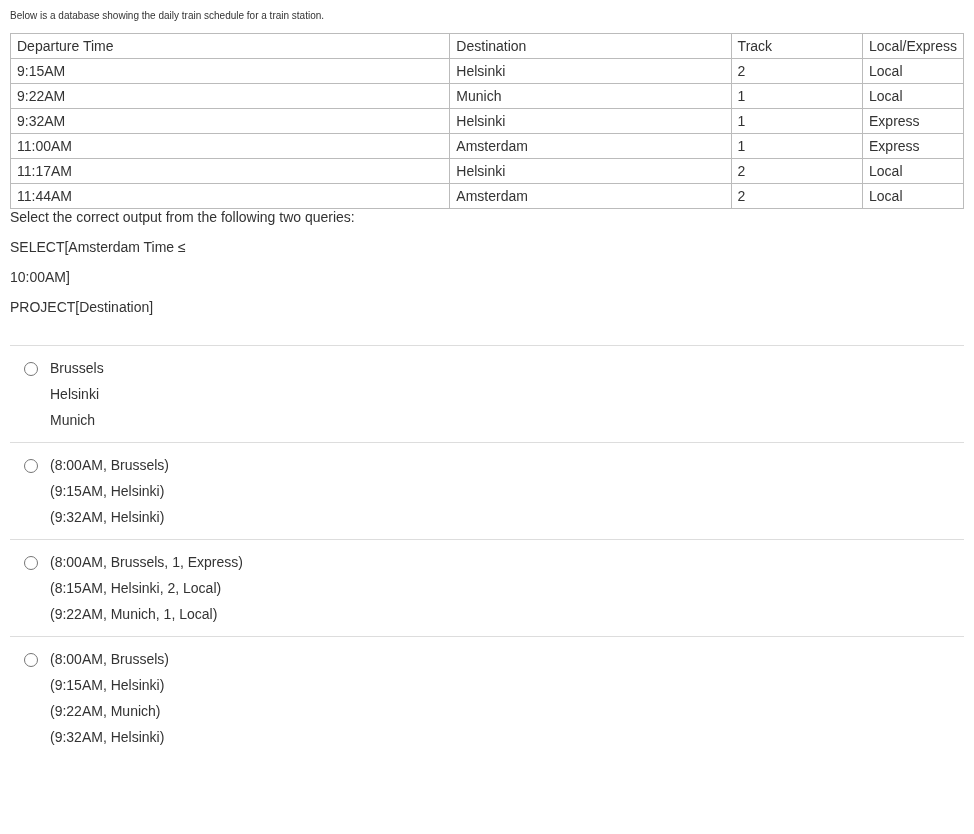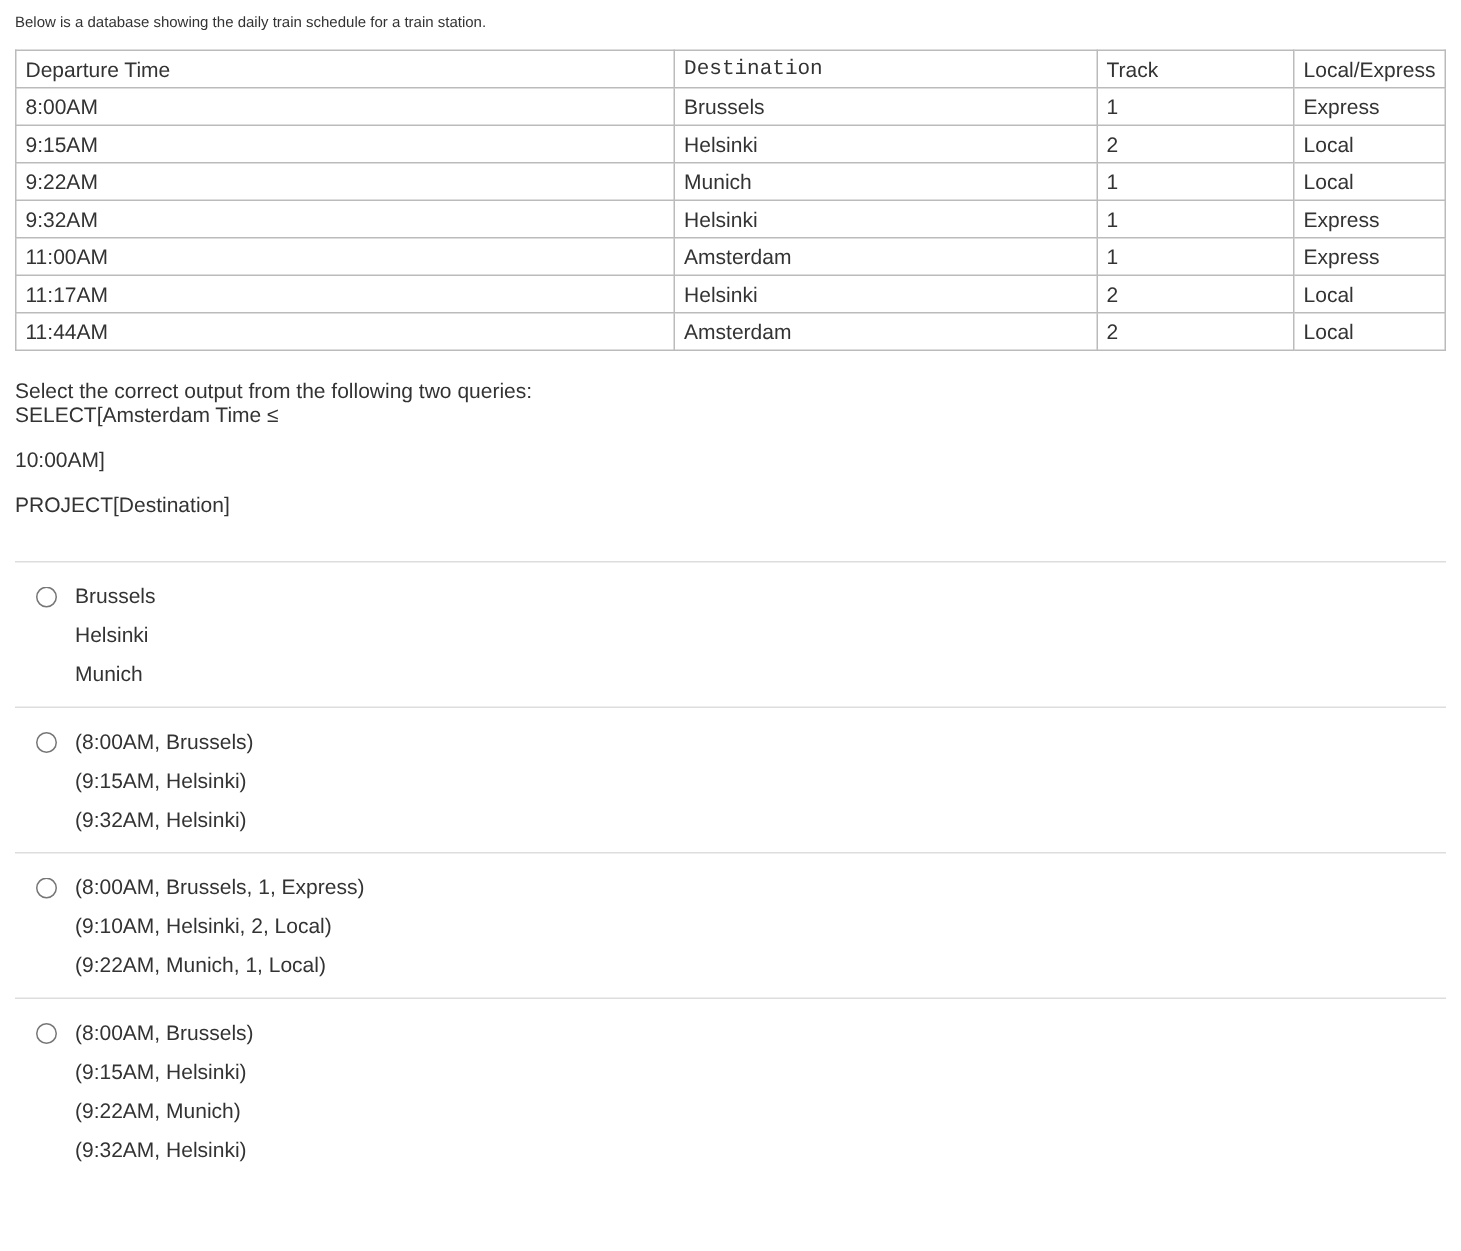--- a/index.html
+++ b/index.html
@@ -16,37 +16,37 @@
       background: #fff;
     }
     .intro-text {
       margin-bottom: 12px;
       font-size: 10px;
       color: #333;
     }
     table.schedule {
       width: 100%;
       border-collapse: collapse;
-      margin-bottom: 18px;
       padding-left: 24px;
     }
     table.schedule th,
     table.schedule td {
       border: 1px solid #bbb;
       padding: 4px 6px;
       text-align: left;
       font-weight: normal;
       font-size: 14px;
       color: #333;
     }
     .col-departure { width: 47%; }
-    .col-destination { width: 30%; font-family: Liberation Mono, monospace; }
+    .col-destination { width: 30%; }
     .col-track { width: 14%; }
     .col-type { width: 9%; }
     .question-text {
+      margin-bottom: 14px;
       font-size: 14px;
     }
     .query-line {
       margin-bottom: 14px;
       font-size: 14px;
     }
     .options-container {
       margin-top: 30px;
     }
     .option-block {
@@ -87,26 +87,20 @@
 <table class="schedule">
   <thead>
     <tr>
       <th class="col-departure">Departure Time</th>
       <th class="col-destination">Destination</th>
       <th class="col-track">Track</th>
       <th class="col-type">Local/Express</th>
     </tr>
   </thead>
   <tbody>
-      <tr>
-        <td>8:00AM</td>
-        <td>Brussels</td>
-        <td>1</td>
-        <td>Express</td>
-      </tr>
       <tr>
         <td>9:15AM</td>
         <td>Helsinki</td>
         <td>2</td>
         <td>Local</td>
       </tr>
       <tr>
         <td>9:22AM</td>
         <td>Munich</td>
         <td>1</td>
@@ -161,21 +155,21 @@
       <div class="option-content">
         <p class="option-line">(8:00AM, Brussels)</p>
         <p class="option-line">(9:15AM, Helsinki)</p>
         <p class="option-line">(9:32AM, Helsinki)</p>
       </div>
     </div>
     <div class="option-block">
       <div class="radio-wrap"><input type="radio" name="answer" style=""></div>
       <div class="option-content">
         <p class="option-line">(8:00AM, Brussels, 1, Express)</p>
-        <p class="option-line">(9:10AM, Helsinki, 2, Local)</p>
+        <p class="option-line">(8:15AM, Helsinki, 2, Local)</p>
         <p class="option-line">(9:22AM, Munich, 1, Local)</p>
       </div>
     </div>
     <div class="option-block">
       <div class="radio-wrap"><input type="radio" name="answer" style=""></div>
       <div class="option-content">
         <p class="option-line">(8:00AM, Brussels)</p>
         <p class="option-line">(9:15AM, Helsinki)</p>
         <p class="option-line">(9:22AM, Munich)</p>
         <p class="option-line">(9:32AM, Helsinki)</p>

